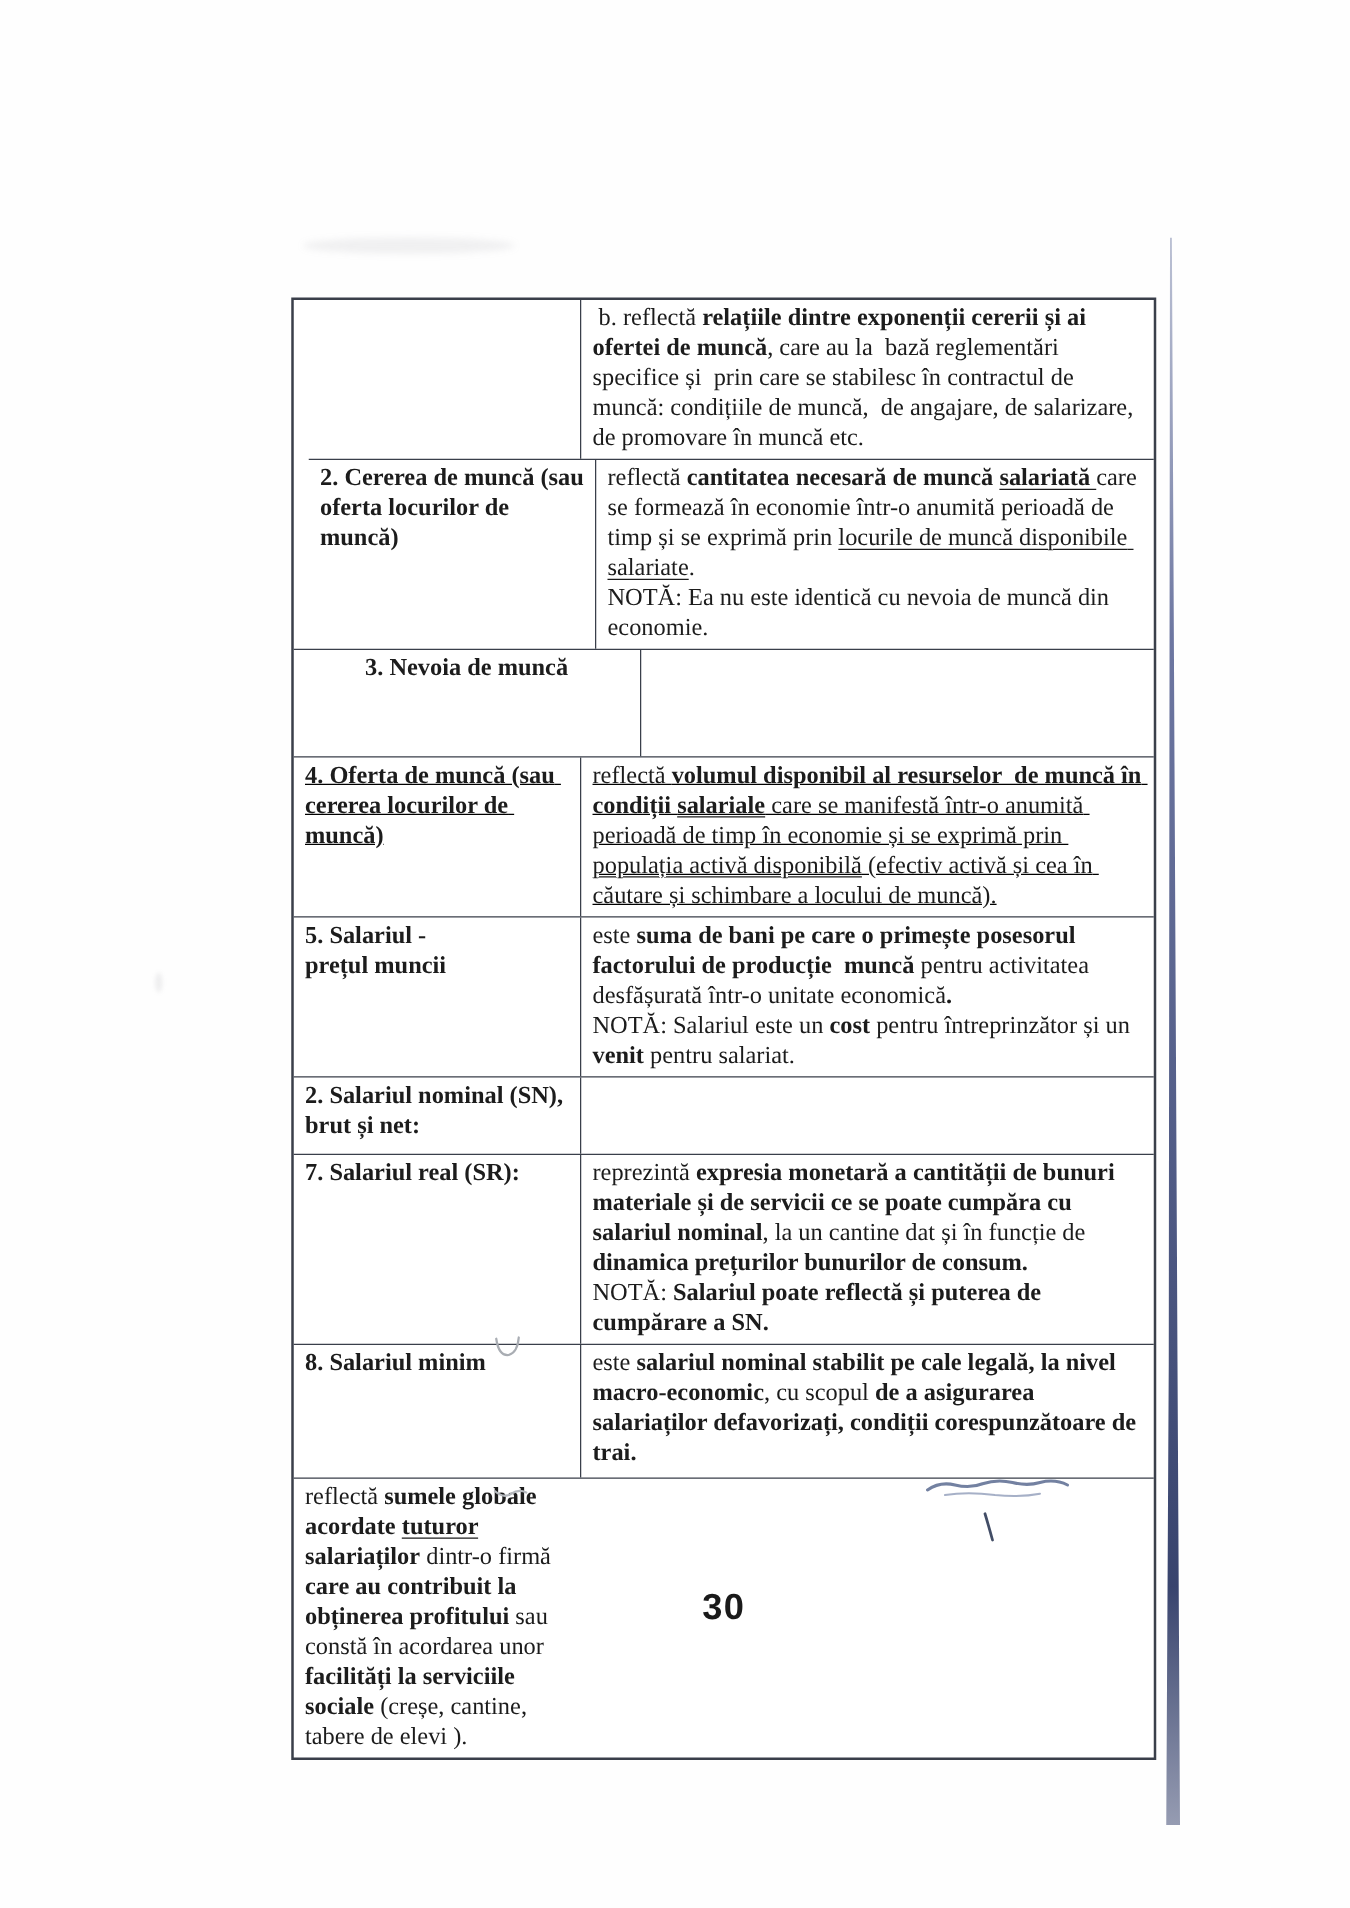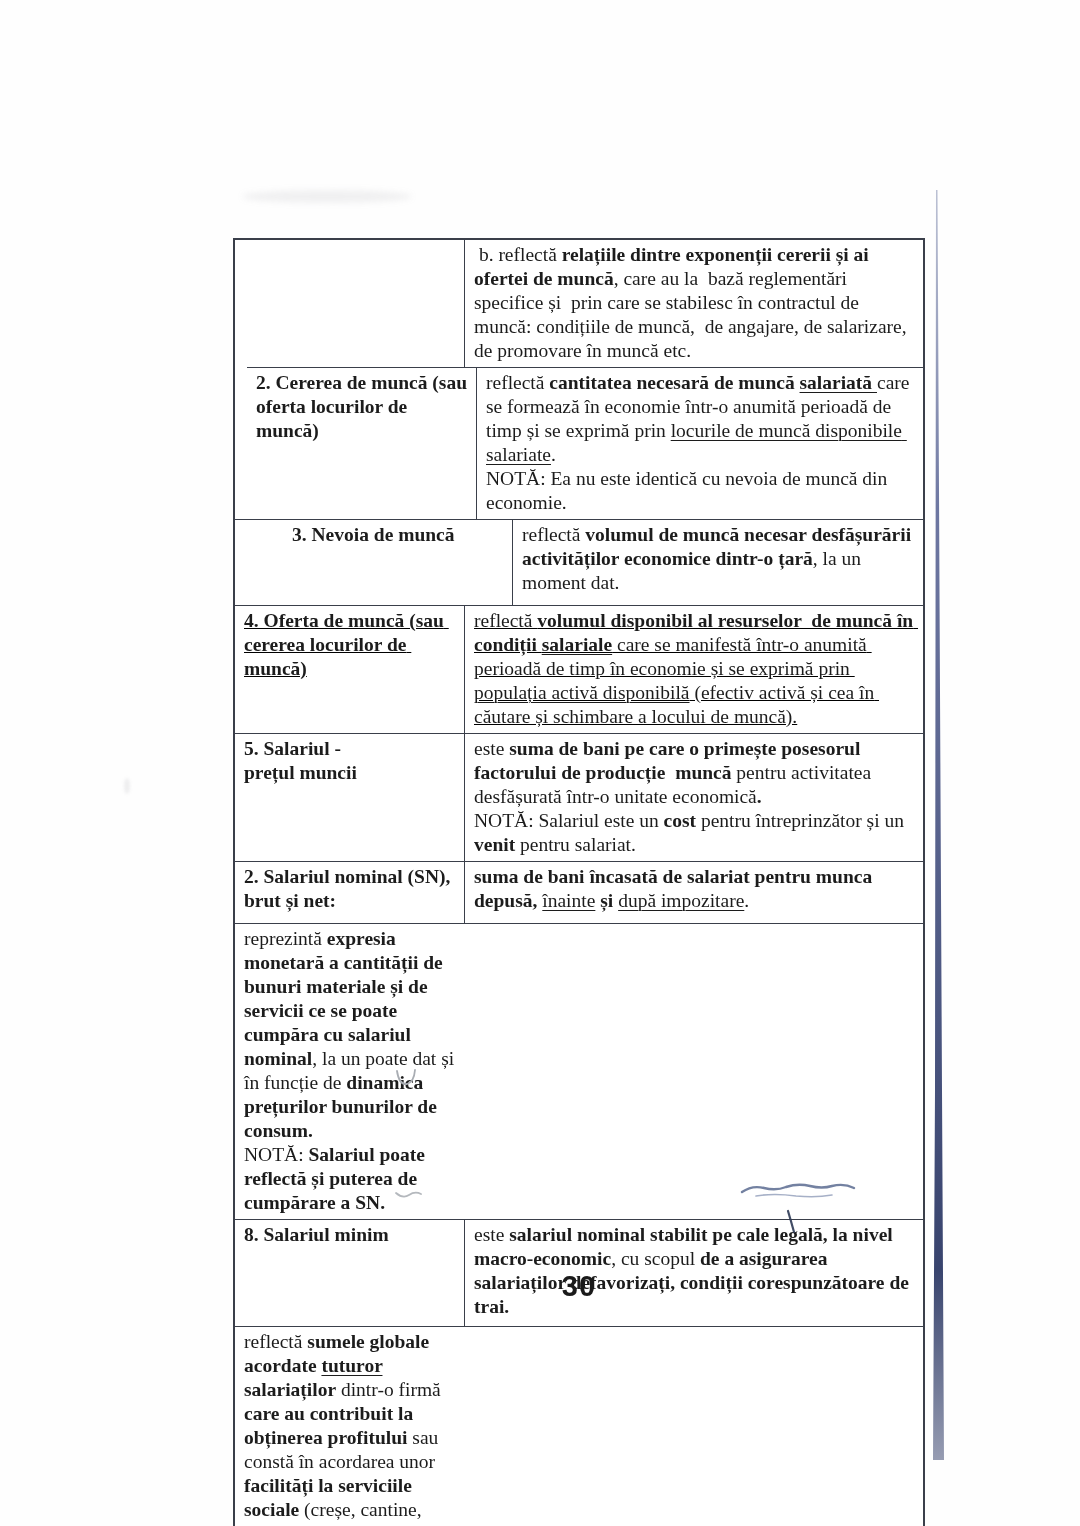--- a/index.html
+++ b/index.html
@@ -84,38 +84,37 @@
         <div class="cell term-cell"></div>
         <div class="cell def-cell"><span class=""> b. reflectă </span><span class="seg-b ">relațiile dintre exponenții cererii și ai ofertei de muncă</span><span class="">, care au la  bază reglementări specifice și  prin care se stabilesc în contractul de muncă: condițiile de muncă,  de angajare, de salarizare, de promovare în muncă etc.</span></div>
       </div>
       <div class="t-row">
         <div class="cell term-cell"><span class="seg-b ">2. Cererea de muncă (sau oferta locurilor de muncă)</span></div>
         <div class="cell def-cell"><span class="">reflectă </span><span class="seg-b ">cantitatea necesară de muncă </span><span class="seg-b seg-u">salariată </span><span class="">care se formează în economie într-o anumită perioadă de timp și se exprimă prin </span><span class="seg-u">locurile de muncă disponibile salariate</span><span class="">.
 NOTĂ: Ea nu este identică cu nevoia de muncă din economie.</span></div>
       </div>
       <div class="t-row">
         <div class="cell term-cell"><span class="seg-b ">3. Nevoia de muncă</span></div>
-        <div class="cell def-cell"><span class="">reflectă </span><span class="seg-b ">volumul de muncă necesar desfășurării activităților economice dintr-o țară</span><span class="">, la un moment dat.</span></div>
       </div>
       <div class="t-row">
         <div class="cell term-cell"><span class="seg-b ">4. Oferta de muncă (sau cererea locurilor de muncă)</span></div>
         <div class="cell def-cell"><span class="">reflectă </span><span class="seg-b ">volumul disponibil al resurselor  de muncă în condiții </span><span class="seg-b seg-u">salariale</span><span class=""> care se manifestă într-o anumită perioadă de timp în economie și se exprimă prin </span><span class="seg-u">populația activă disponibilă</span><span class=""> (efectiv activă și cea în căutare și schimbare a locului de muncă).</span></div>
       </div>
       <div class="t-row">
         <div class="cell term-cell"><span class="seg-b ">5. Salariul -
 prețul muncii</span></div>
         <div class="cell def-cell"><span class="">este </span><span class="seg-b ">suma de bani pe care o primește posesorul factorului de producție  muncă</span><span class=""> pentru activitatea desfășurată într-o unitate economică</span><span class="seg-b ">.</span><span class="">
 NOTĂ: Salariul este un </span><span class="seg-b ">cost</span><span class=""> pentru întreprinzător și un </span><span class="seg-b ">venit</span><span class=""> pentru salariat.</span></div>
       </div>
       <div class="t-row">
         <div class="cell term-cell"><span class="seg-b ">2. Salariul nominal (SN), brut și net:</span></div>
-        <div class="cell def-cell"><span class="seg-b ">suma de bani încasată de salariat pentru munca depusă,</span><span class=""> </span><span class="seg-u">înainte</span><span class=""> </span><span class="seg-b ">și</span><span class=""> </span><span class="seg-u">după impozitare</span><span class="">.</span></div>
       </div>
       <div class="t-row">
-        <div class="cell def-cell"><span class="">reprezintă </span><span class="seg-b ">expresia monetară a cantității de bunuri materiale și de servicii ce se poate cumpăra cu salariul nominal</span><span class="">, la un poate dat și în funcție de </span><span class="seg-b ">dinamica prețurilor bunurilor de consum.</span><span class="">
+        <div class="cell term-cell"><span class="seg-b ">7. Salariul real (SR):</span></div>
+        <div class="cell def-cell"><span class="">reprezintă </span><span class="seg-b ">expresia monetară a cantității de bunuri materiale și de servicii ce se poate cumpăra cu salariul nominal</span><span class="">, la un cantine dat și în funcție de </span><span class="seg-b ">dinamica prețurilor bunurilor de consum.</span><span class="">
 NOTĂ: </span><span class="seg-b ">Salariul poate reflectă și puterea de cumpărare a SN.</span></div>
       </div>
       <div class="t-row">
         <div class="cell term-cell"><span class="seg-b ">8. Salariul minim</span></div>
         <div class="cell def-cell"><span class="">este </span><span class="seg-b ">salariul nominal stabilit pe cale legală, la nivel macro-economic</span><span class="">, cu scopul </span><span class="seg-b ">de a asigurarea salariaților defavorizați, condiții corespunzătoare de trai.</span></div>
       </div>
       <div class="t-row">
         <div class="cell def-cell"><span class="">reflectă </span><span class="seg-b ">sumele globale acordate </span><span class="seg-b seg-u">tuturor</span><span class="seg-b "> salariaților</span><span class=""> dintr-o firmă </span><span class="seg-b ">care au contribuit la obținerea profitului</span><span class=""> sau constă în acordarea unor </span><span class="seg-b ">facilități la serviciile sociale</span><span class=""> (creșe, cantine, tabere de elevi ).</span></div>
       </div>
     </div>

